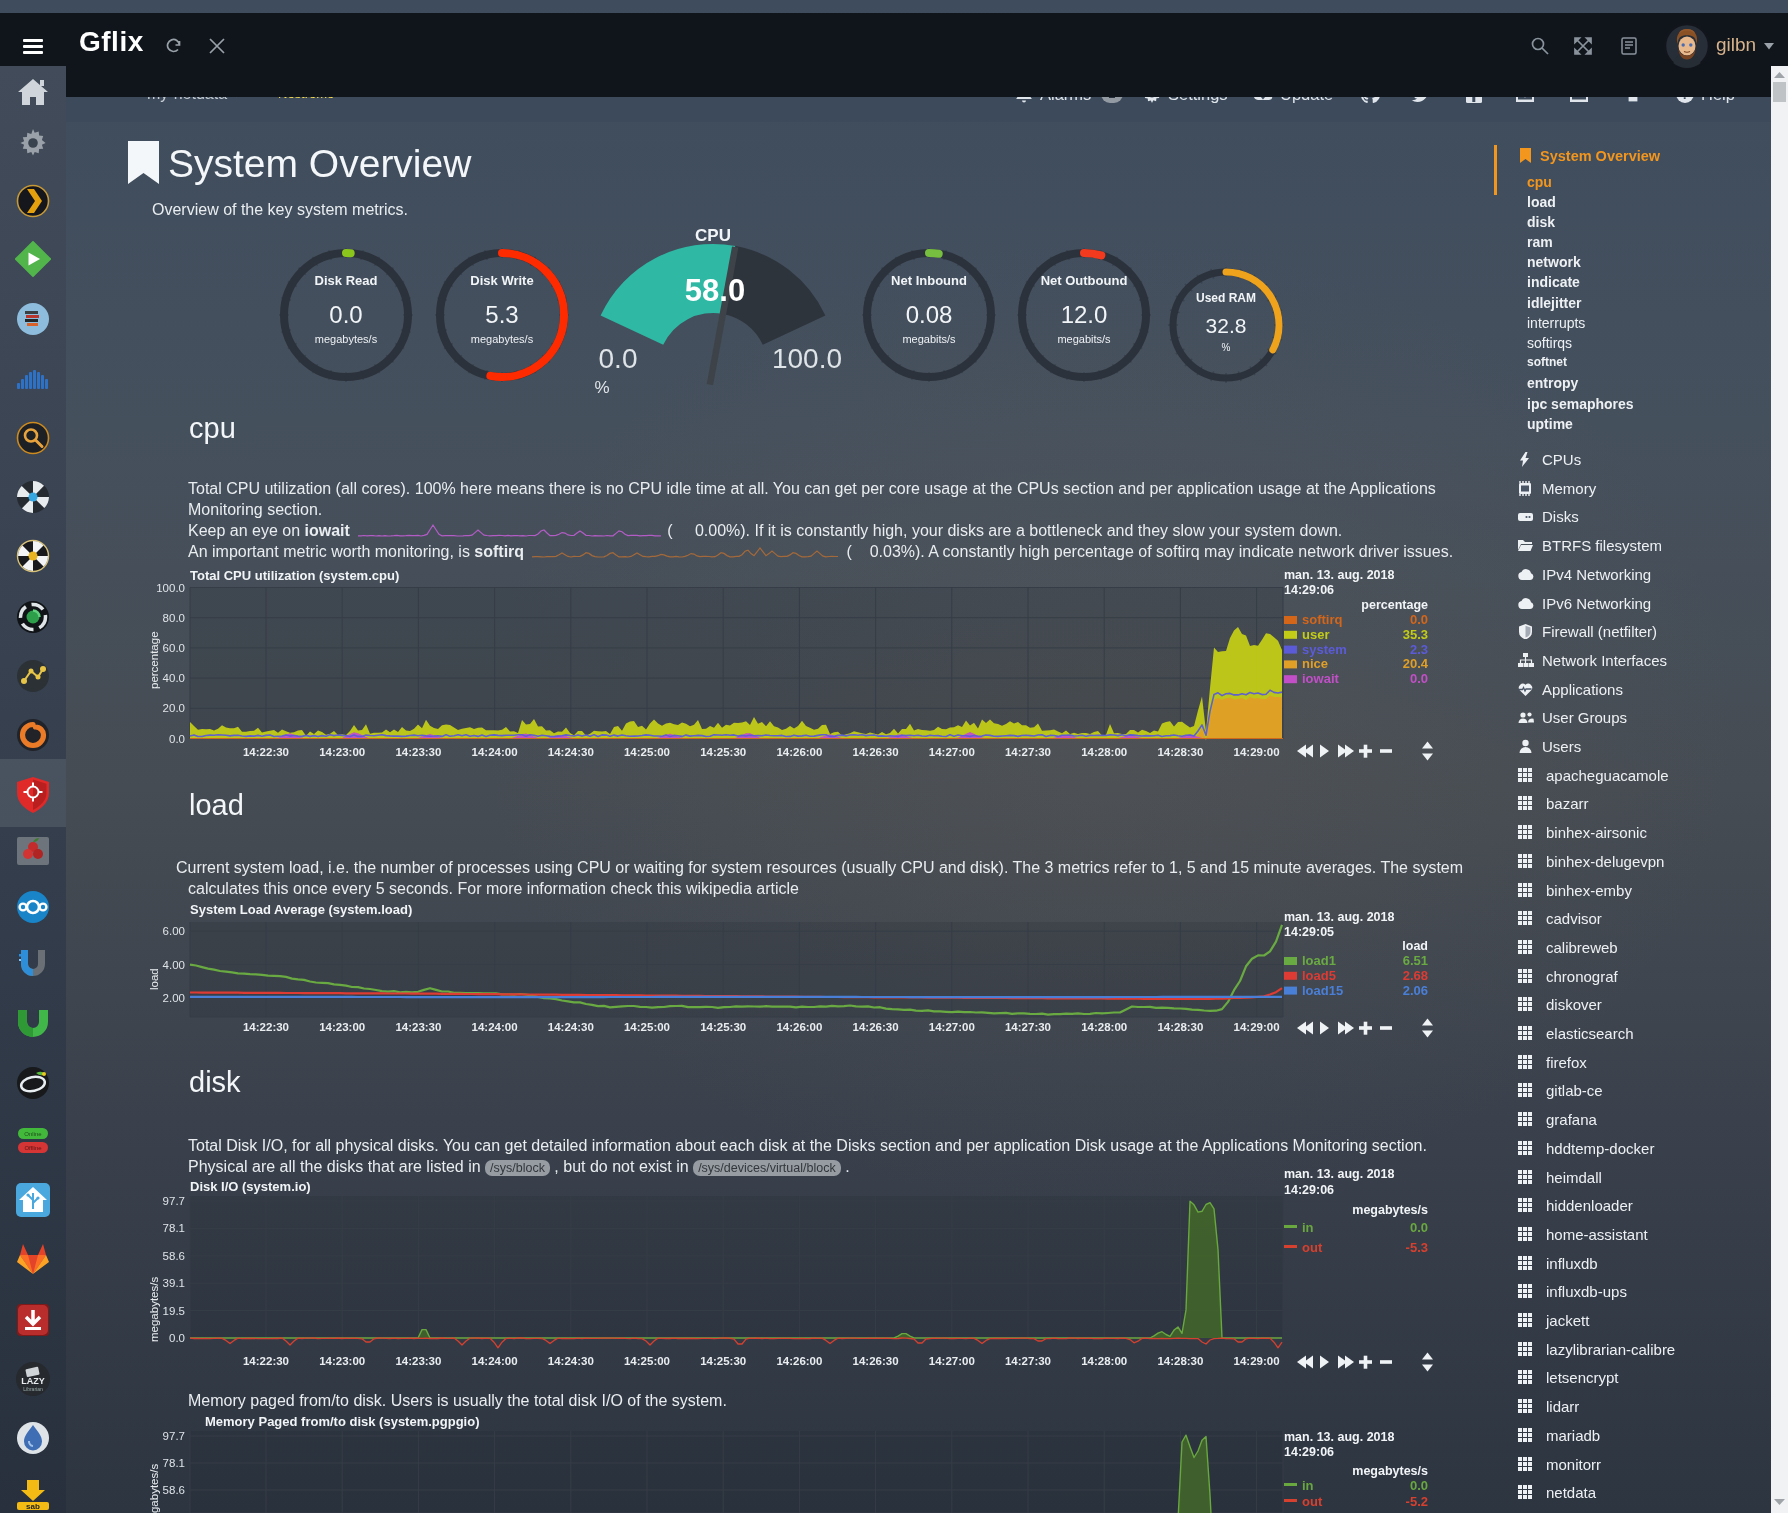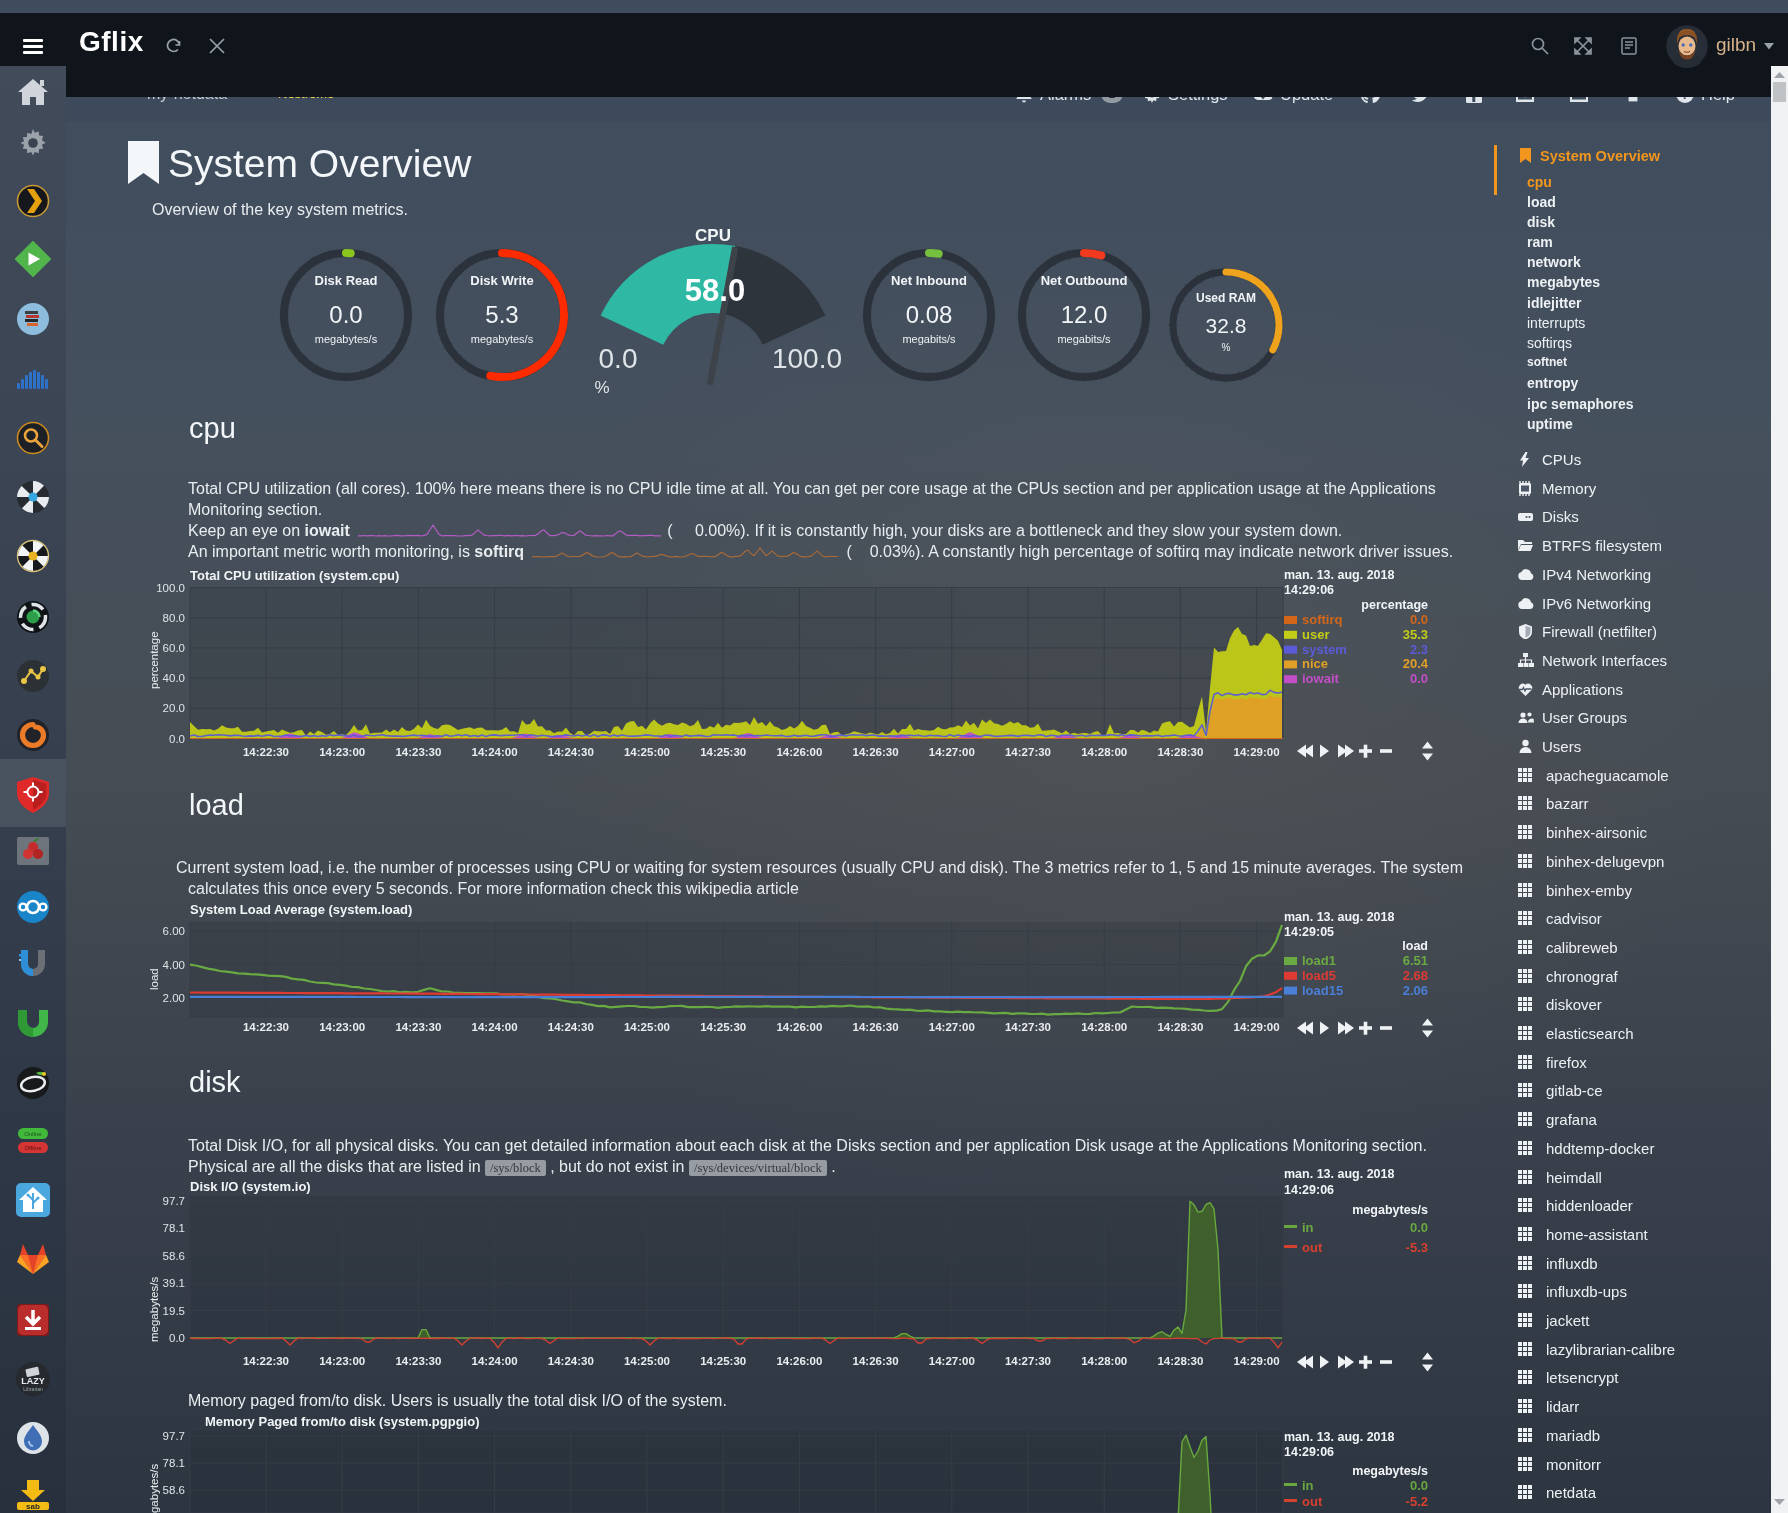--- a/index.html
+++ b/index.html
@@ -23,22 +23,22 @@
 #navbar .item{position:absolute;top:0;height:56px;line-height:56px;color:#dfe5ea;font-size:16.5px;}
 #navbar .badge{display:inline-block;background:#939aa1;color:#26303a;border-radius:10px;
   font-size:12.5px;font-weight:bold;padding:1px 8px;line-height:16px;position:relative;top:-2px;}
 
 #sb{position:absolute;left:1771px;top:66px;width:17px;height:1447px;background:#f1f2f4;}
 #sb .thumb{position:absolute;left:2px;top:16px;width:13px;height:20px;background:#c0c3c6;}
 
 .h1{position:absolute;color:#f4f7f9;font-size:39px;}
 .h2{position:absolute;color:#f4f7f9;font-size:29px;}
 .p{position:absolute;color:#e9edf0;font-size:16px;line-height:21px;white-space:nowrap;}
-.code{font-family:Liberation Serif, serif;font-size:12.5px;background:#969ca2;color:#33373c;
-  padding:1px 5px;border-radius:2px;}
+.code{font-family:Liberation Sans, sans-serif;font-size:12.5px;background:#969ca2;color:#33373c;
+  padding:1px 5px;border-radius:7px;}
 svg.chart{position:absolute;}
 svg.gauge{position:absolute;}
 
 #menu{position:absolute;left:1490px;top:140px;width:280px;color:#eef1f4;font-size:14px;}
 .mi{position:absolute;left:0;white-space:nowrap;}
 .or{color:#f3961d;}
 </style>
 </head>
 <body>
 <div id="root">
@@ -510,21 +510,21 @@
   <div id="menu">
       <div style="position:absolute;left:4px;top:5px;width:3px;height:50px;background:#f3961d"></div>
       <div class="mi or" style="top:8px;left:30px;font-weight:bold;font-size:14.5px"><svg width="11" height="15" viewBox="0 0 11 15" style="vertical-align:-2px;margin-right:9px">
           <path d="M0,0 h11 v15 l-5.5,-4 L0,15 Z" fill="#f3961d"></path>
         </svg>System Overview</div>
       <div class="mi or" style="top:34px;left:37px;font-weight:bold;font-size:14px">cpu</div>
       <div class="mi " style="top:54px;left:37px;font-weight:bold;font-size:14px">load</div>
       <div class="mi " style="top:74px;left:37px;font-weight:bold;font-size:14px">disk</div>
       <div class="mi " style="top:94px;left:37px;font-weight:bold;font-size:14px">ram</div>
       <div class="mi " style="top:114px;left:37px;font-weight:bold;font-size:14px">network</div>
-      <div class="mi " style="top:134px;left:37px;font-weight:bold;font-size:14px">megabytes</div>
+      <div class="mi " style="top:134px;left:37px;font-weight:bold;font-size:14px">indicate</div>
       <div class="mi " style="top:155px;left:37px;font-weight:bold;font-size:14px">idlejitter</div>
       <div class="mi " style="top:175px;left:37px;font-weight:normal;font-size:14px">interrupts</div>
       <div class="mi " style="top:195px;left:37px;font-weight:normal;font-size:14px">softirqs</div>
       <div class="mi " style="top:215px;left:37px;font-weight:bold;font-size:12px">softnet</div>
       <div class="mi " style="top:235px;left:37px;font-weight:bold;font-size:14px">entropy</div>
       <div class="mi " style="top:256px;left:37px;font-weight:bold;font-size:14px">ipc semaphores</div>
       <div class="mi " style="top:276px;left:37px;font-weight:bold;font-size:14px">uptime</div>
       <div class="mi" style="top:311.0px;left:28px;font-size:15px"><svg width="16" height="15" viewBox="0 0 16 15" style="vertical-align:-2px;margin-right:8px">
           <path d="M7.5,0 L2,8.5 h3 L4,15 L11,6 h-3.5 L9.5,0 Z" fill="#eef1f4"></path>
         </svg>CPUs</div>

